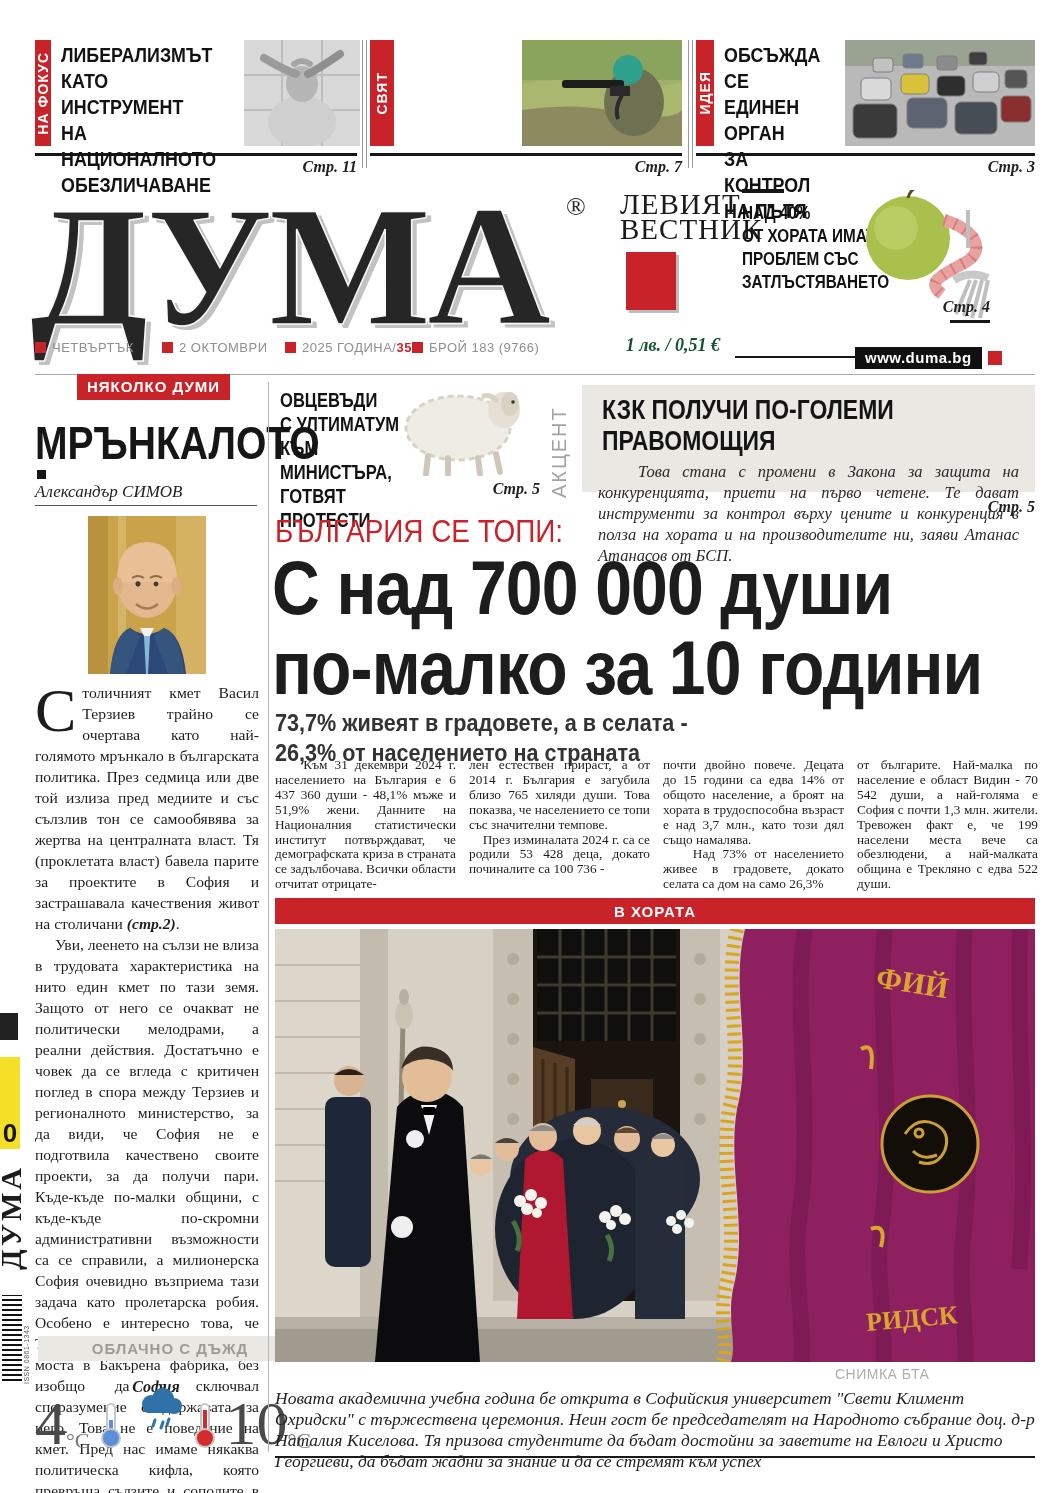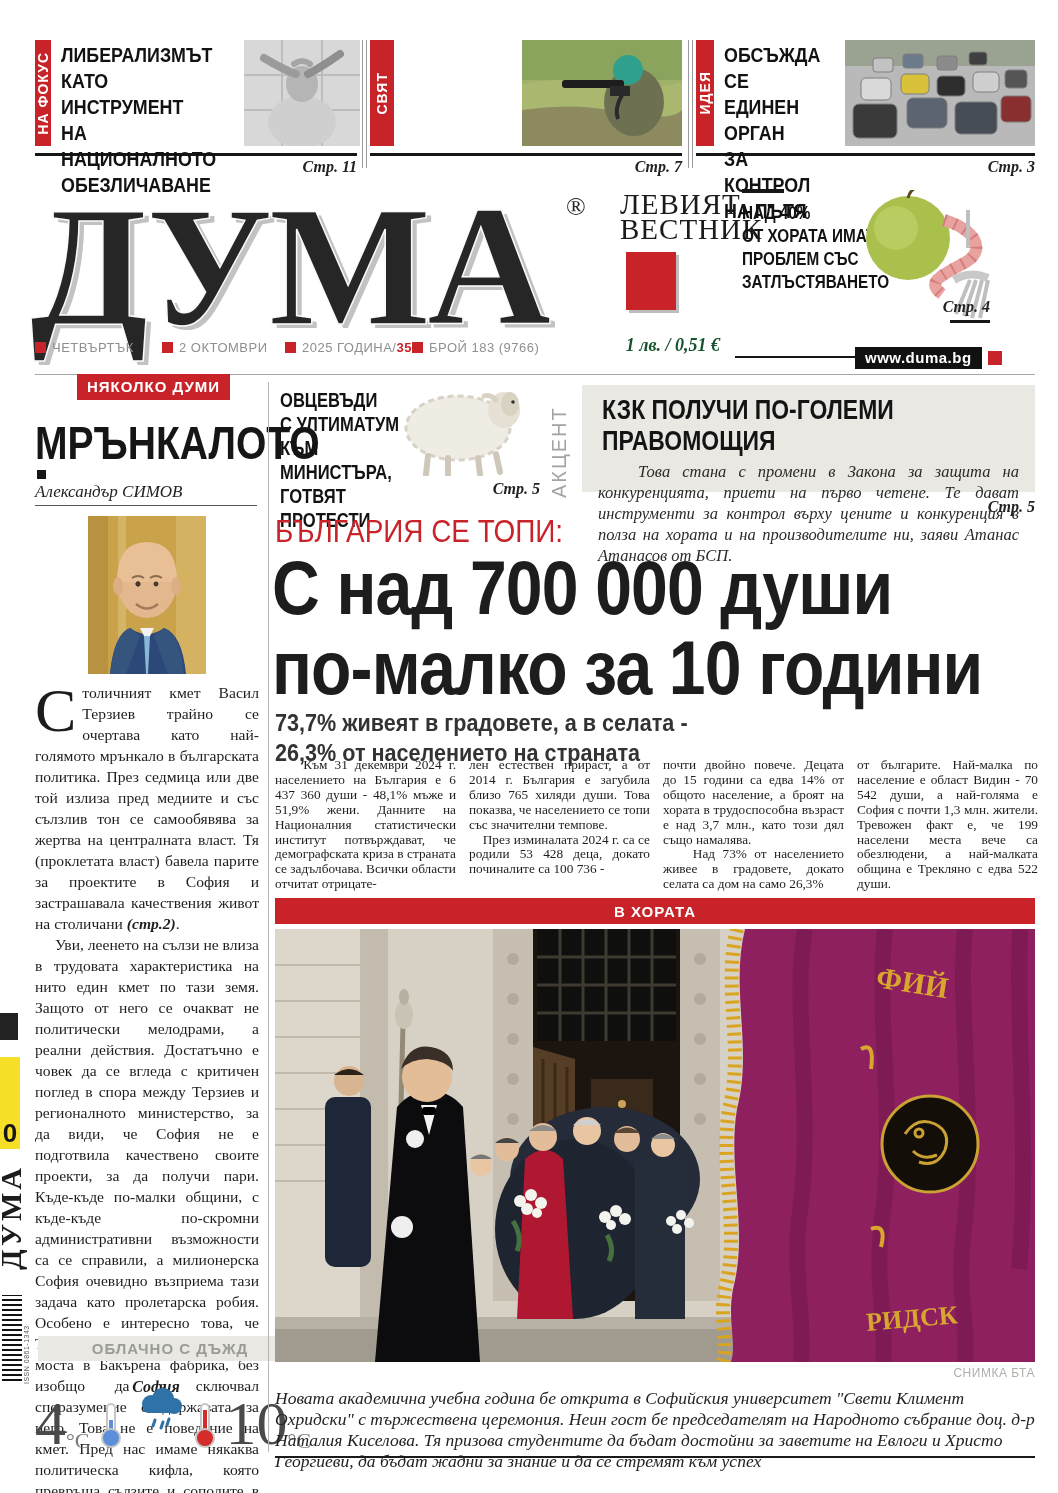--- a/index.html
+++ b/index.html
@@ -42,21 +42,21 @@
   .gray-box{background:#e9e8e2;}
   .kzk-title{font-weight:bold;font-size:27px;color:#141414;}
   .kzk-sum{font-family:"Liberation Serif",serif;font-style:italic;font-size:16.5px;line-height:21px;color:#2a2a2a;
            text-align:justify;text-indent:40px;}
   .kicker{color:#c9232a;font-weight:normal;font-size:31px;}
   .headline{font-weight:bold;font-size:76px;line-height:80px;color:#1d1d1d;letter-spacing:-1px;}
   .subhead{font-weight:bold;font-size:24px;line-height:30px;color:#333;}
   .newscol{font-family:"Liberation Serif",serif;font-size:13.3px;line-height:14.9px;text-align:justify;color:#1d1d1d;}
   .kadar-bar{background:#c9232a;color:#fff;font-weight:bold;font-size:15px;letter-spacing:1px;
              display:flex;align-items:center;justify-content:center;}
-  .credit{font-size:12px;color:#b0aeab;letter-spacing:0.5px;text-align:right;}
+  .credit{font-size:14px;color:#b0aeab;letter-spacing:0.5px;text-align:left;}
   .caption{font-family:"Liberation Serif",serif;font-style:italic;font-size:17.5px;line-height:21px;color:#222;}
   .weather-city{font-family:"Liberation Serif",serif;font-weight:bold;font-style:italic;font-size:16px;text-align:center;}
   .weather-cond{background:#e9e8e2;color:#9b9b97;font-weight:bold;font-size:15px;letter-spacing:1px;
                 text-align:center;padding:4px 0;}
   .temp{font-family:"Liberation Serif",serif;font-size:62px;line-height:1;color:#4a4a4a;font-weight:normal;}
   .tempunit{font-family:"Liberation Serif",serif;font-size:22px;color:#7a7a7a;vertical-align:28px;}
   .spine-zero{color:#161616;font-weight:bold;font-size:26px;}
   .spine-duma{font-family:"Liberation Serif",serif;font-weight:bold;font-size:30px;letter-spacing:3px;color:#1c1c1c;}
   .barcode{background:repeating-linear-gradient(0deg,#111 0 2px,#fff 2px 5px);}
   .issn{font-size:7px;color:#555;letter-spacing:0.5px;}

